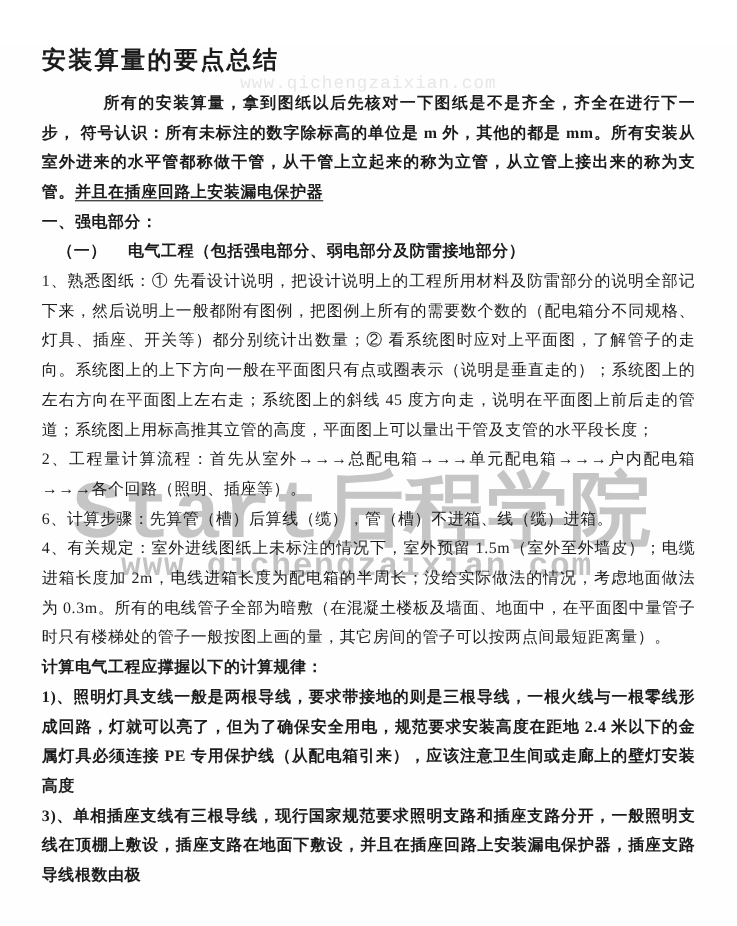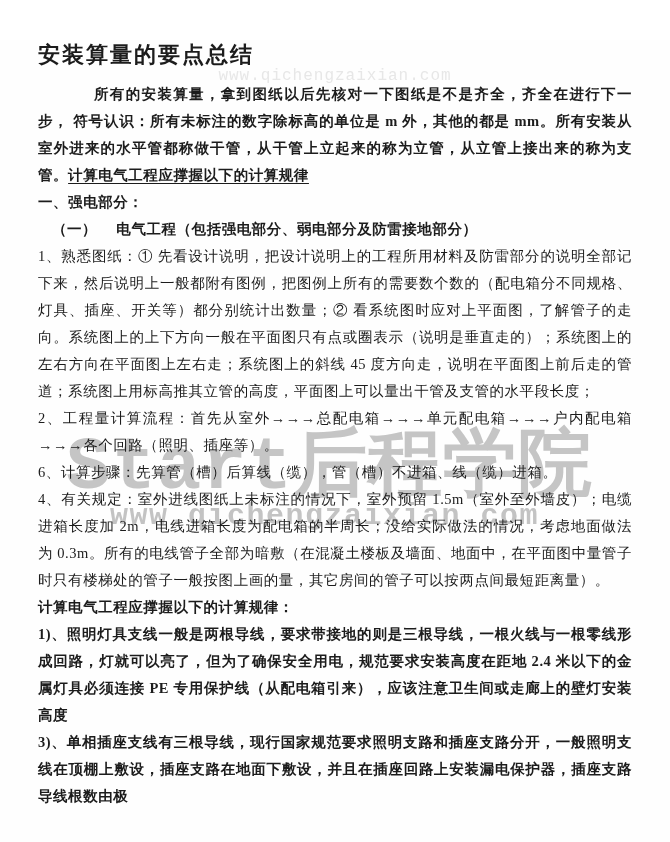--- a/index.html
+++ b/index.html
@@ -81,21 +81,21 @@
 <div class="page">
 
   <div class="wm wm-top">www.qichengzaixian.com</div>
   <div class="wm wm-brand">Start后程学院</div>
   <div class="wm wm-site">www.qichengzaixian.com</div>
 
   <div class="doc">
 
     <div class="doc-title">安装算量的要点总结</div>
 
-    <p class="para bold first-indent"><span>所有的安装算量，拿到图纸以后先核对一下图纸是不是齐全，齐全在进行下一步， 符号认识：所有未标注的数字除标高的单位是 m 外，其他的都是 mm。所有安装从室外进来的水平管都称做干管，从干管上立起来的称为立管，从立管上接出来的称为支管。</span><span class="underline">计算电气工程应撑握以下的计算规律</span></p>
+    <p class="para bold first-indent"><span>所有的安装算量，拿到图纸以后先核对一下图纸是不是齐全，齐全在进行下一步， 符号认识：所有未标注的数字除标高的单位是 m 外，其他的都是 mm。所有安装从室外进来的水平管都称做干管，从干管上立起来的称为立管，从立管上接出来的称为支管。</span><span class="underline">并且在插座回路上安装漏电保护器</span></p>
 
     <p class="para bold">一、强电部分：</p>
 
     <p class="para bold small-indent">（一）　 电气工程（包括强电部分、弱电部分及防雷接地部分）</p>
 
     <p class="para">1、熟悉图纸：① 先看设计说明，把设计说明上的工程所用材料及防雷部分的说明全部记下来，然后说明上一般都附有图例，把图例上所有的需要数个数的（配电箱分不同规格、灯具、插座、开关等）都分别统计出数量；② 看系统图时应对上平面图，了解管子的走向。系统图上的上下方向一般在平面图只有点或圈表示（说明是垂直走的）；系统图上的左右方向在平面图上左右走；系统图上的斜线 45 度方向走，说明在平面图上前后走的管道；系统图上用标高推其立管的高度，平面图上可以量出干管及支管的水平段长度；</p>
 
     <p class="para">2、工程量计算流程：首先从室外→→→总配电箱→→→单元配电箱→→→户内配电箱→→→各个回路（照明、插座等）。</p>
 
     <p class="para">6、计算步骤：先算管（槽）后算线（缆），管（槽）不进箱、线（缆）进箱。</p>

